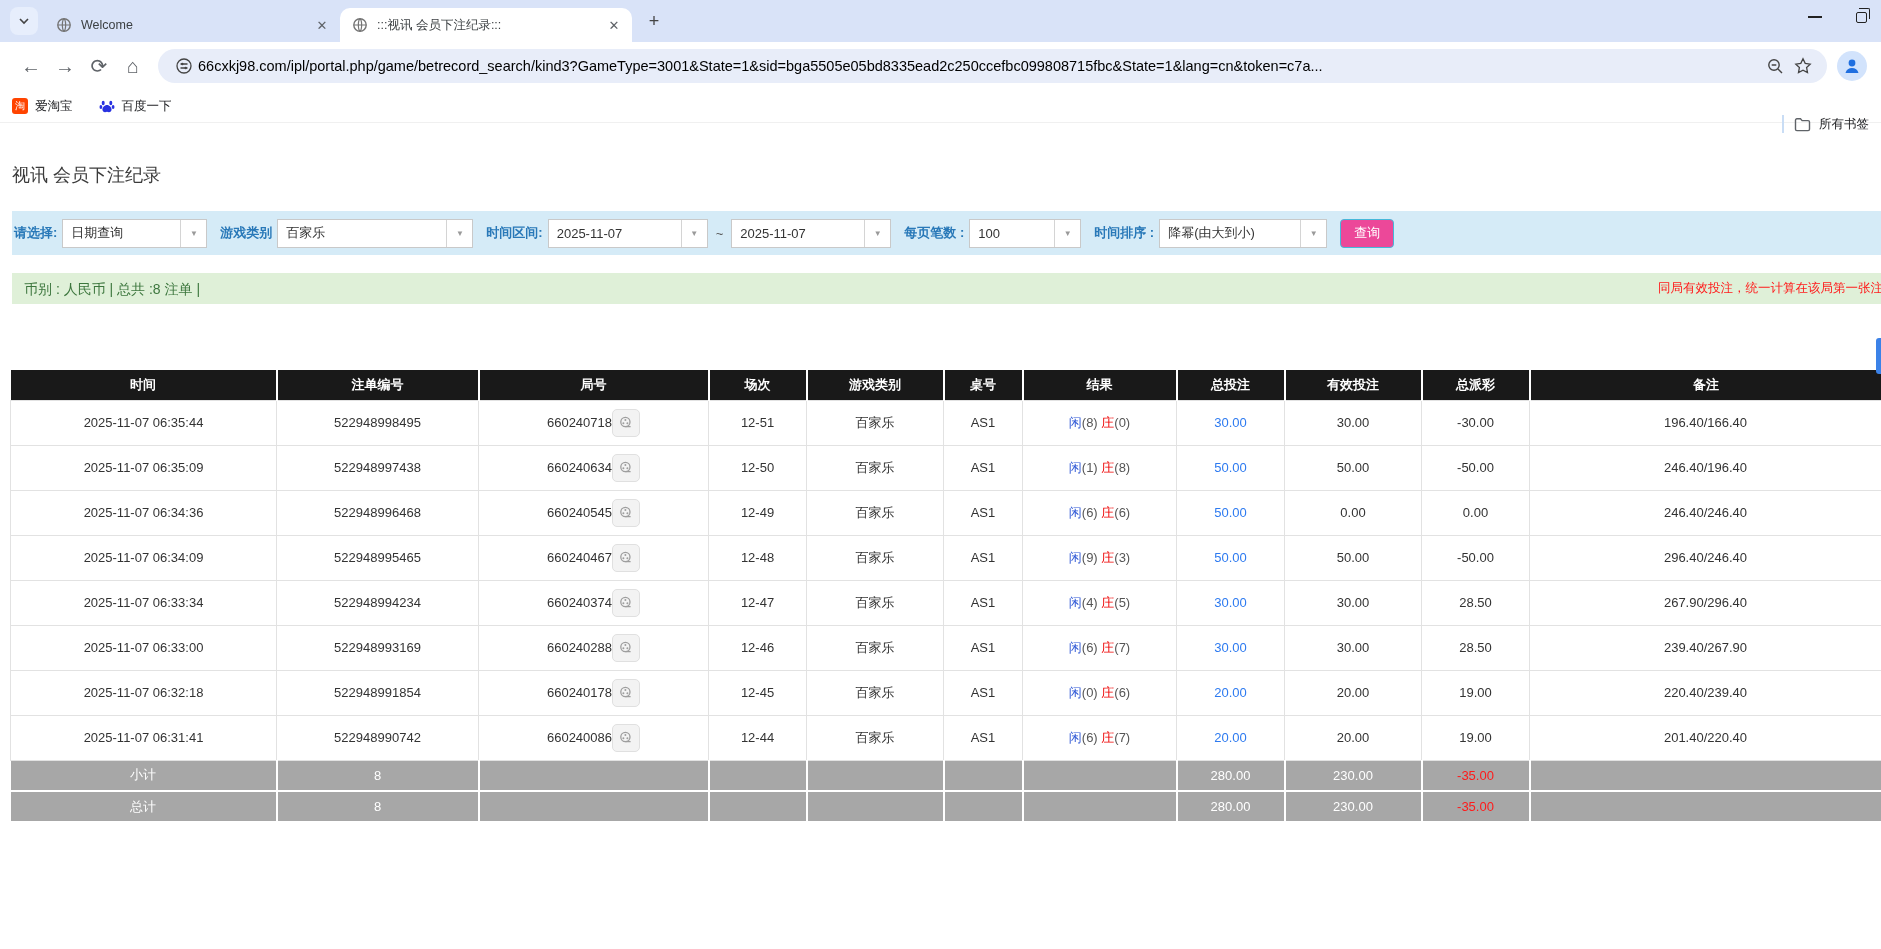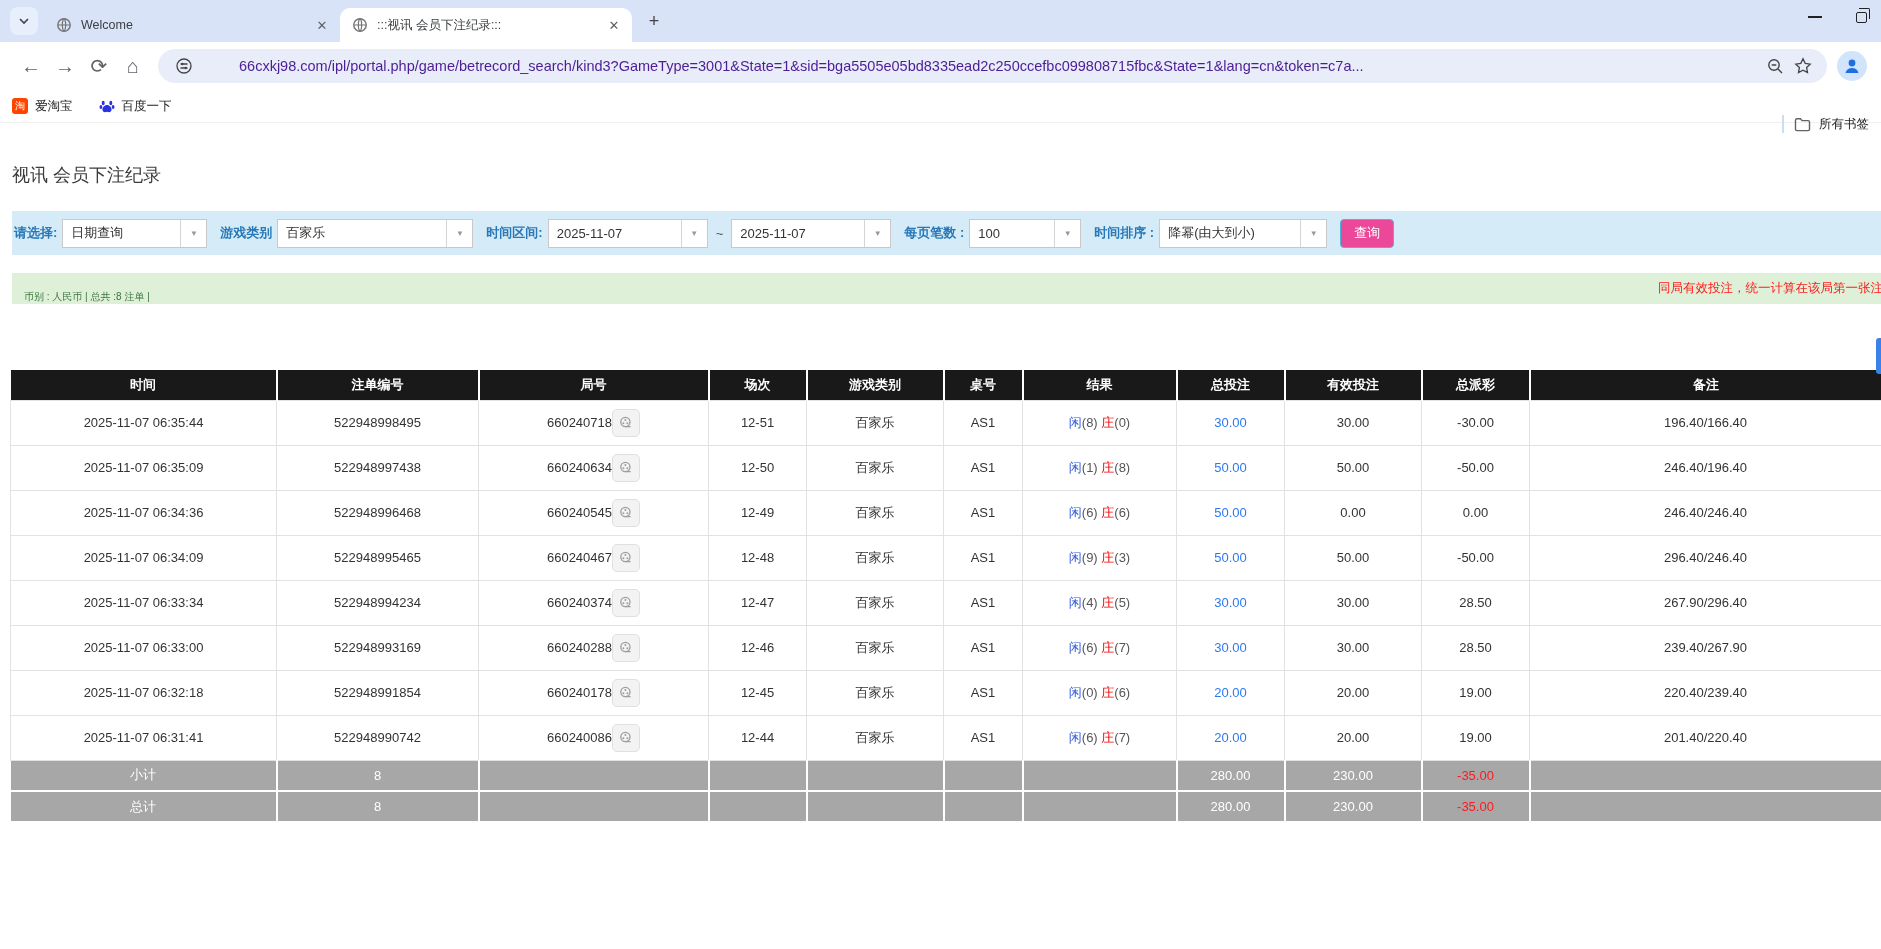--- a/index.html
+++ b/index.html
@@ -23,21 +23,21 @@
   .win-min { width:14px; height:2px; background:#222; }
   .win-restore { width:11px; height:11px; border:1.5px solid #222; border-radius:2px; position:relative; }
   .win-restore::before { content:''; position:absolute; top:-5px; left:2px; width:10px; height:10px;
     border-top:1.5px solid #222; border-right:1.5px solid #222; border-radius:0 2px 0 0; }
 
   .toolbar { height:48px; background:#fff; display:flex; align-items:center; padding:0 14px; }
   .nav-icon { width:34px; height:34px; display:flex; align-items:center; justify-content:center;
     color:#5f6368; font-size:20px; border-radius:50%; cursor:pointer; flex:0 0 auto; }
   .omnibox { height:34px; flex:1; margin:0 10px 0 8px; background:#e8edf9; border-radius:17px;
     display:flex; align-items:center; padding:0 10px 0 12px; min-width:0; }
-  .omni-text { flex:1; font-size:14.5px; color:#4c1d95; white-space:nowrap; overflow:hidden;margin-left:41px; }
+  .omni-text { flex:1; font-size:14.5px; color:#000000; white-space:nowrap; overflow:hidden; }
   .omni-icon { width:28px; height:28px; display:flex; align-items:center; justify-content:center; color:#444;
     flex:0 0 auto; cursor:pointer; }
   .avatar { width:30px; height:30px; border-radius:50%; background:#d2e3fc; display:flex; align-items:center;
     justify-content:center; flex:0 0 auto; cursor:pointer; }
 
   .bookmarks { height:33px; background:#fff; display:flex; align-items:center; padding:0 12px;
     border-bottom:1px solid #f0f0f0; }
   .bm-item { display:flex; align-items:center; gap:7px; font-size:12.5px; color:#202124;
     margin-right:26px; cursor:pointer; }
   .bm-right { margin-left:auto; display:flex; align-items:center; gap:10px;margin-top:36px; }
@@ -57,21 +57,21 @@
     margin-right:13px; cursor:pointer; }
   .sel .val { flex:1; display:flex; align-items:center; padding:0 8px; font-size:13px; color:#333; white-space:nowrap; }
   .sel .arw { width:26px; border-left:1px solid #d4d4d4; display:flex; align-items:center;
     justify-content:center; color:#9a9a9a; font-size:8px; }
   .tilde { color:#555; font-size:13px; margin:0 8px 0 -5px; }
   .btn-search { height:29px; padding:0 13px; background:#ec4899; border:1px solid #46b8da; border-radius:4px;
     color:#fff; font-size:13px; display:flex; align-items:center; cursor:pointer; }
 
   .summary-bar { margin:18px 0 0 12px; width:calc(100% - 12px); height:31px; background:#dff0d8;
     position:relative; overflow:hidden; }
-  .summary-left { position:absolute; left:12px; top:8px; line-height:31px; font-size:10px; color:#3c763d; }
+  .summary-left { position:absolute; left:12px; top:1px; line-height:31px; font-size:14px; color:#3c763d; }
   .summary-right { position:absolute; left:1646px; top:0; line-height:31px; font-size:12.5px;
     color:#ff1a1a; white-space:nowrap; }
 
   
   .bet-table { margin:66px 0 0 10px; width:1871px; border-collapse:collapse; table-layout:fixed; }
   .bet-table th { background:#191919; color:#fff; font-size:13px; font-weight:bold; height:30px;
     border-right:2px solid #fff; }
   .bet-table th:last-child { border-right:none; }
   .bet-table td { height:45px; text-align:center; font-size:13px; color:#333;
     border:1px solid #e2e2e2; background:#fff; }

